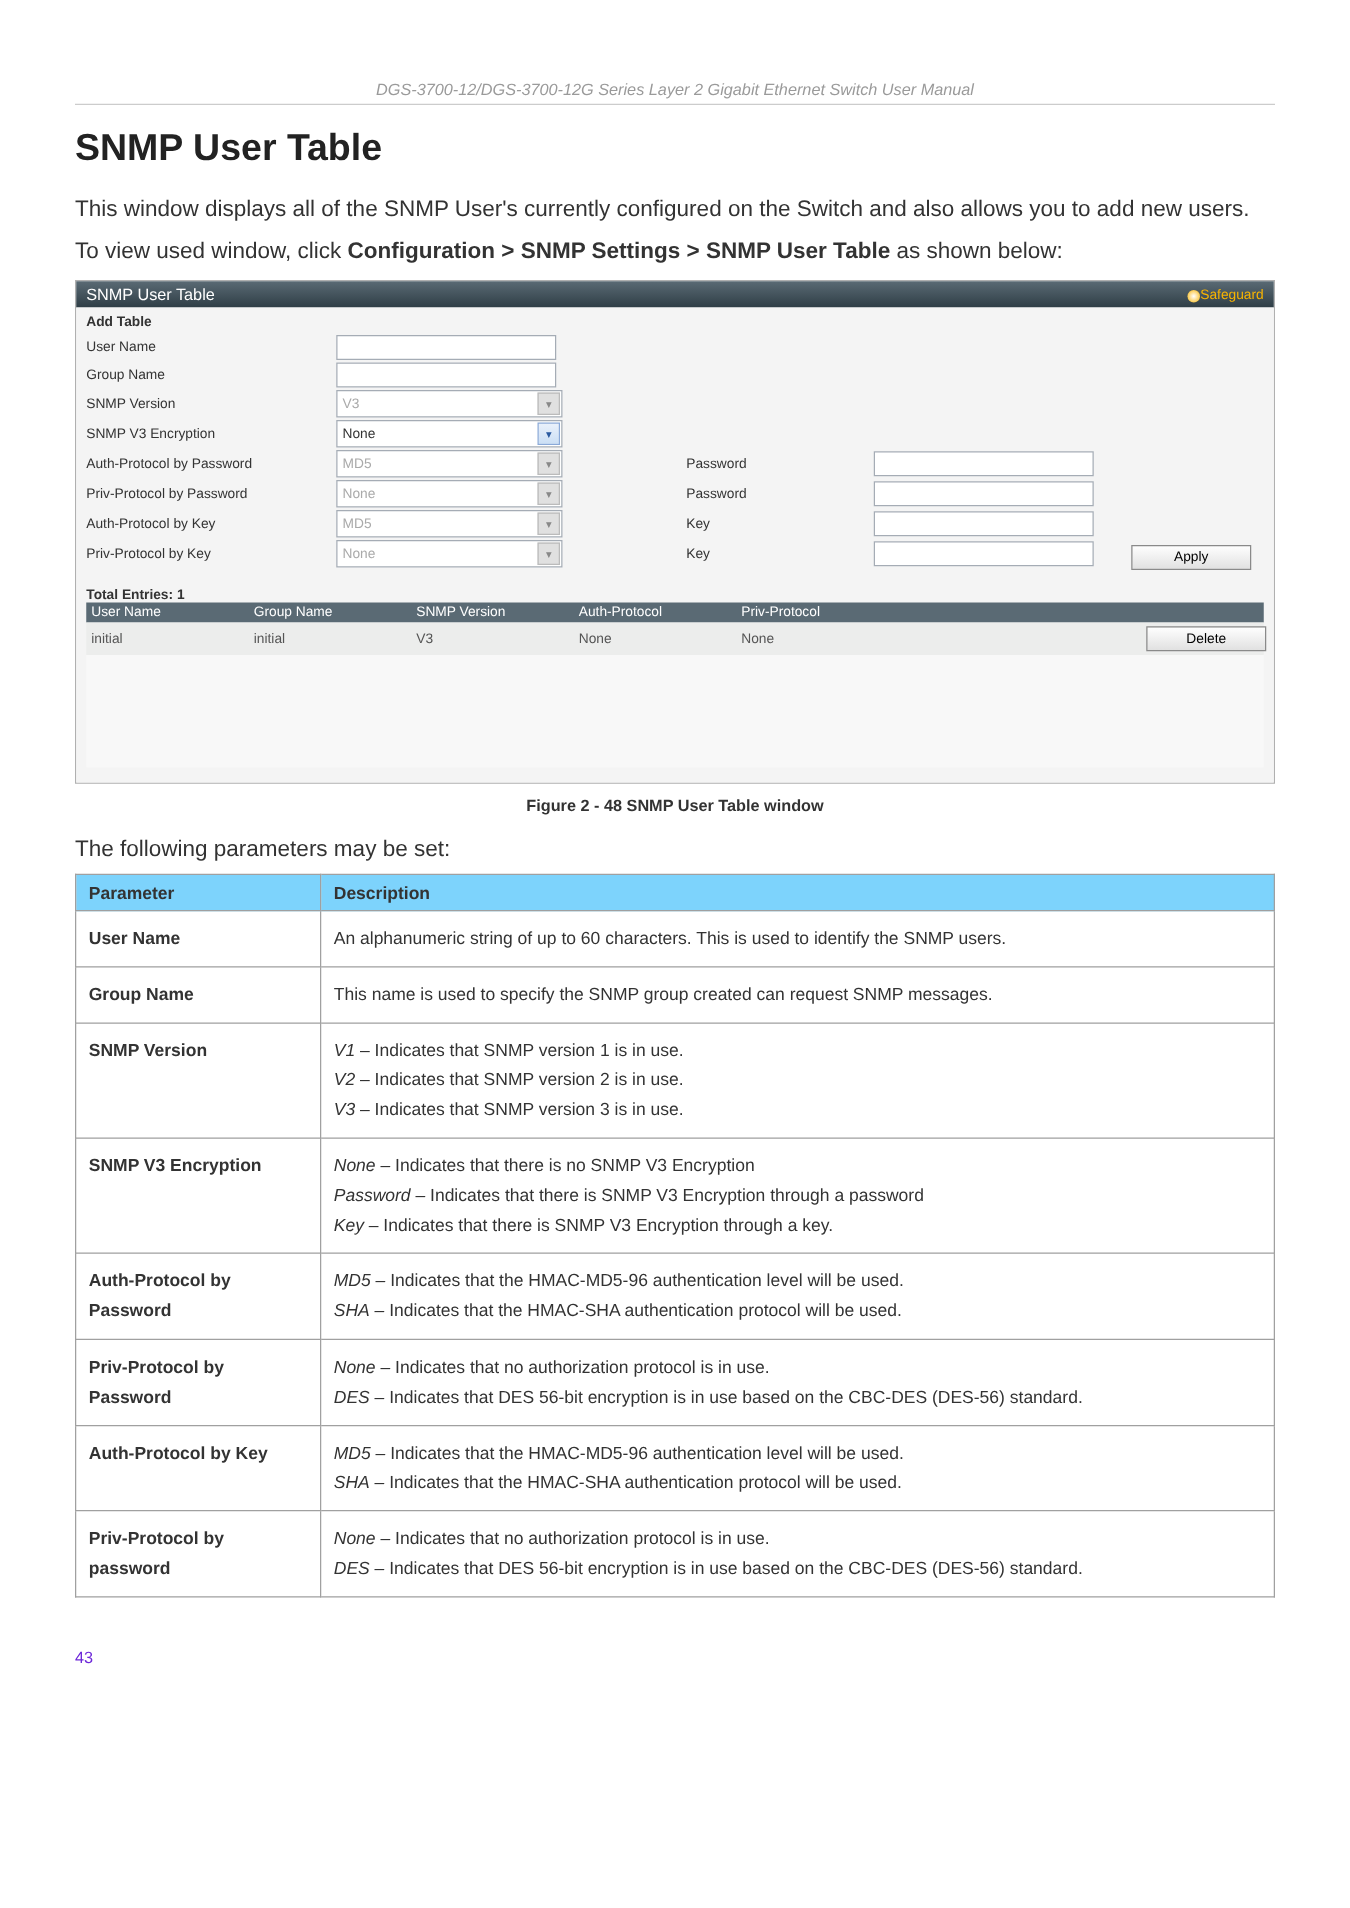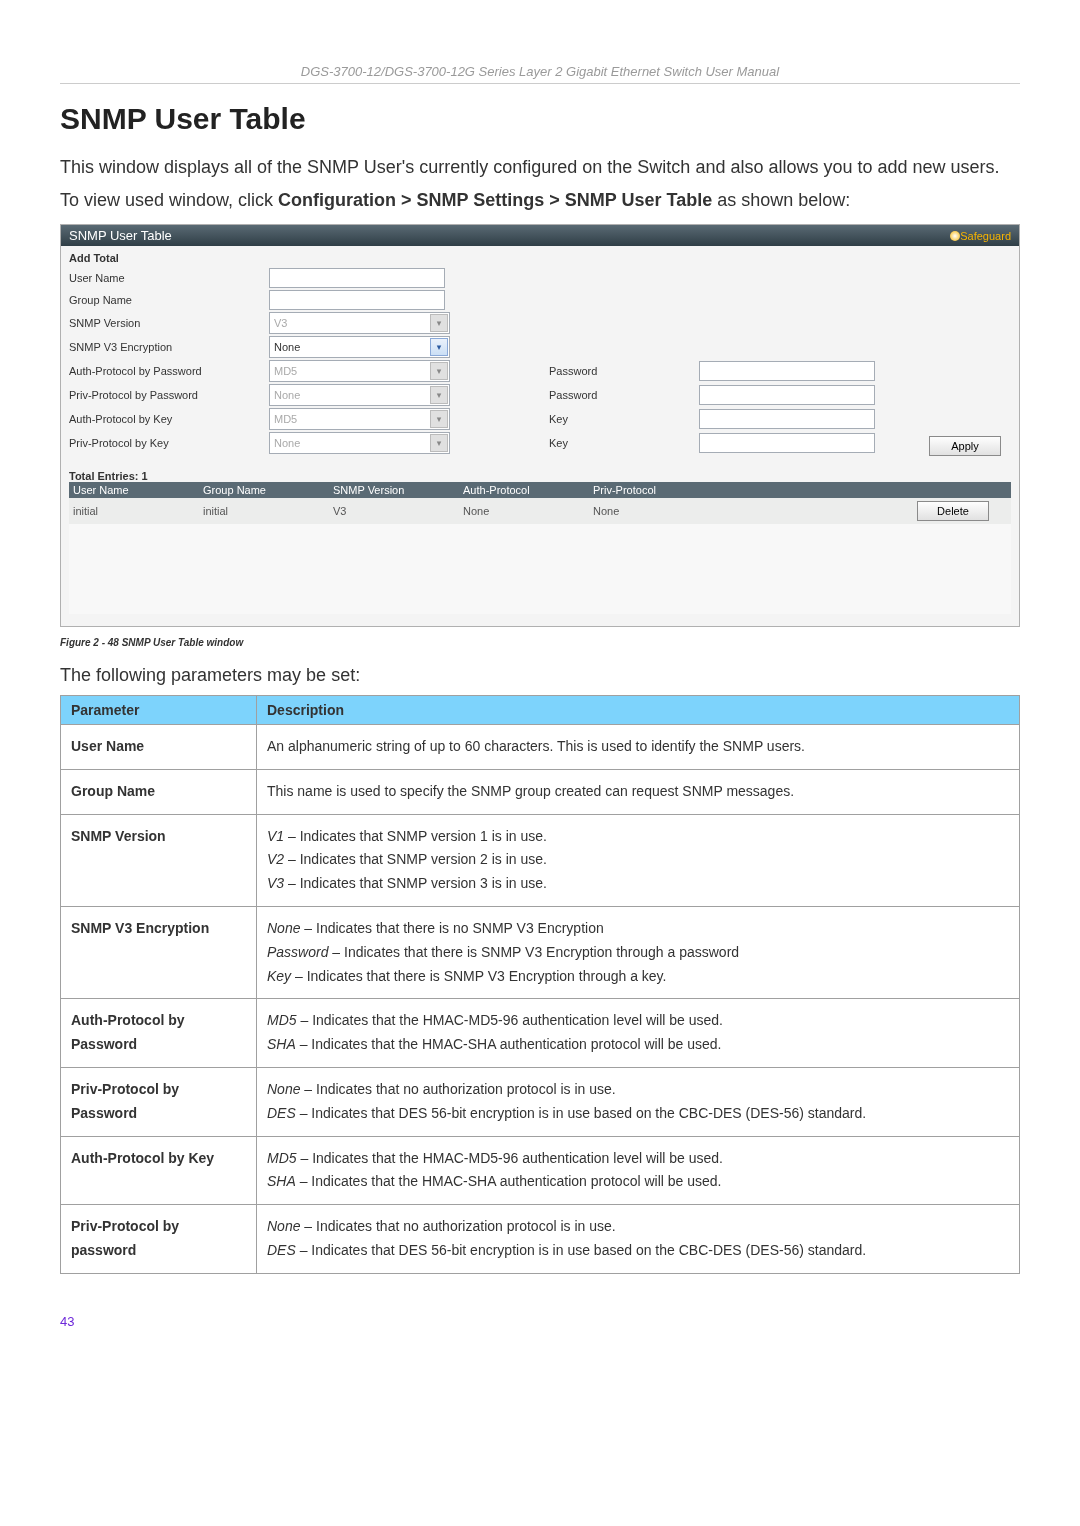--- a/index.html
+++ b/index.html
@@ -47,21 +47,21 @@
     font-size: 13px;
     padding: 3px 8px;
     display: flex;
     justify-content: space-between;
     align-items: center;
   }
   .panel-titlebar .safeguard {
     color: #f8b400;
     font-size: 11px;
     display: flex;
-    align-items: center;
+    align-items: flex-end;
     gap: 0;
   }
   .panel-body {
     background: #f4f4f4;
     padding: 6px 8px 12px 8px;
     font-size: 11px;
   }
   .add-user-title {
     font-weight: bold;
     font-size: 11px;
@@ -115,21 +115,21 @@
     justify-content: center;
     font-size: 9px;
     color: #2b5aa0;
   }
   .sel.disabled .arrow {
     background: #e0e0e0;
     border-color: #bbb;
     color: #888;
   }
   .apply-btn, .delete-btn {
-    width: 72px;
+    width: 96px;
     height: 20px;
     font-size: 11px;
     background: linear-gradient(#fefefe, #e1e1e1);
     border: 1px solid #8a8a8a;
     cursor: pointer;
   }
   .apply-wrap {
     display: flex;
     justify-content: flex-end;
     margin-right: 10px;
@@ -158,25 +158,24 @@
     align-items: center;
     height: 22px;
     color: #555;
   }
   .blank-area {
     height: 90px;
     background: #f8f8f8;
   }
 
   .figure-caption {
-    text-align: left;
+    text-align: center;
     font-weight: bold;
-    font-size: 10px;
+    font-size: 13px;
     margin: 8px 0 14px 0;
-    font-style: italic;
   }
 
   
   .param-table {
     border: 1px solid #a0a0a0;
     border-collapse: collapse;
     width: 100%;
     font-size: 14px;
     margin-top: 6px;
   }
@@ -229,21 +228,21 @@
 
   <div class="panel-outer">
     <div class="panel-titlebar">
       <span>SNMP User Table</span>
       <span class="safeguard">
         <span class="shield-icon"></span>
         <span>Safeguard</span>
       </span>
     </div>
     <div class="panel-body">
-      <div class="add-user-title">Add Total</div>
+      <div class="add-user-title">Add Table</div>
 
       <div class="form-row">
         <div class="lbl">User Name</div>
         <div class="ctl"><input class="txt" type="text" style=""></div>
       </div>
       <div class="form-row">
         <div class="lbl">Group Name</div>
         <div class="ctl"><input class="txt" type="text" style=""></div>
       </div>
       <div class="form-row">

